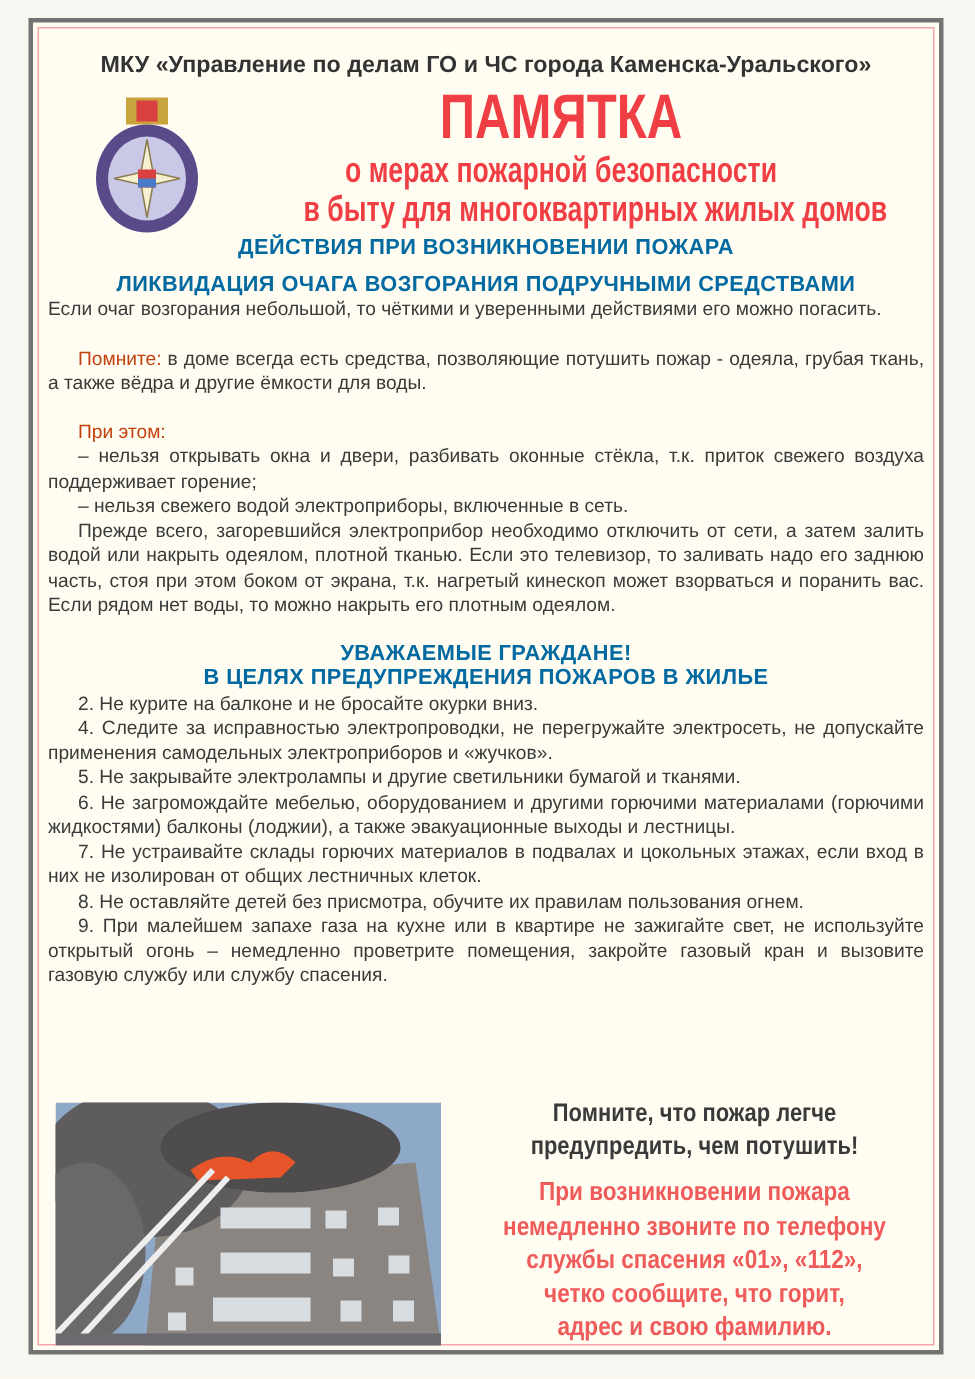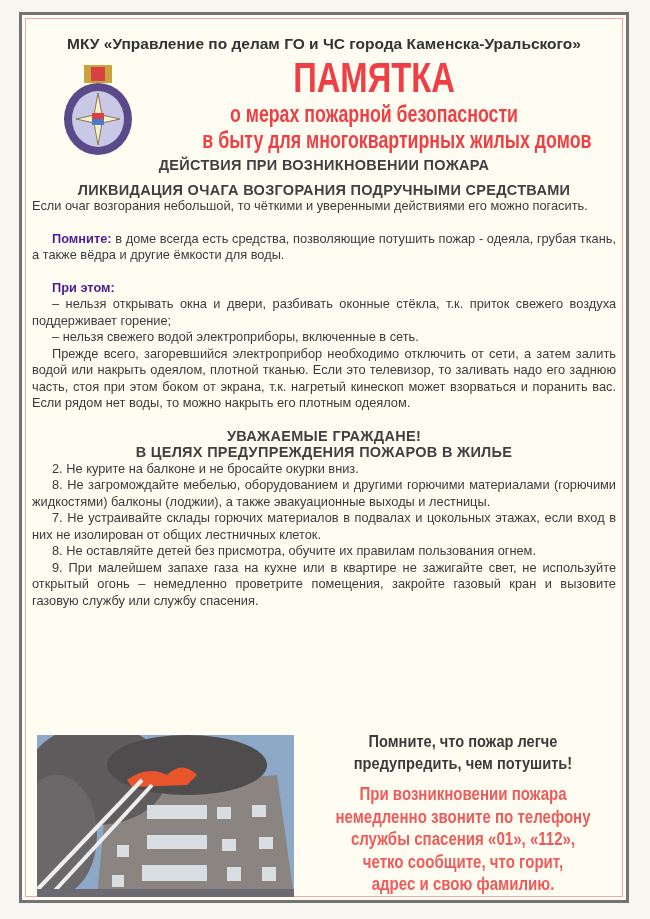--- a/index.html
+++ b/index.html
@@ -20,26 +20,26 @@
     font-weight: bold; font-size: 15.5px; color: #333;
   }
   .emblem { position: absolute; left: 36px; top: 46px; width: 80px; height: 96px; }
   .title {
     position: absolute; left: 120px; right: 20px; top: 40px; text-align: center;
     color: #ef3f45; font-family: "Liberation Sans", sans-serif; font-weight: bold;
   }
   .title .big { font-size: 42px; line-height: 46px; letter-spacing: 0px; transform: scaleX(0.78); display:block; }
   .title .sub { font-size: 24px; line-height: 26px; transform: scaleX(0.74); display:block; white-space: nowrap; }
   .content { position: absolute; left: 10px; right: 10px; top: 142px; font-size: 12.8px; line-height: 16.5px; }
-  h2 { margin: 0; text-align: center; font-size: 14.5px; font-weight: bold; color: #404040; letter-spacing: 0.3px; }
+  h2 { margin: 0; text-align: center; font-size: 14.5px; font-weight: bold; color: #0369a1; letter-spacing: 0.3px; }
   p { margin: 0; text-align: justify; }
   .ind { text-indent: 20px; }
   .gap { height: 16px; }
   .gap-s { height: 8px; }
-  .bold { font-weight: bold; color: #4c1d95; }
+  .bold { font-weight: normal; color: #c2410c; }
   .photo { position: absolute; left: 15px; top: 720px; width: 257px; height: 162px; overflow: hidden; }
   .right-box { position: absolute; left: 288px; top: 716px; width: 306px; text-align: center; font-weight: bold; }
   .dark-msg { color: #3a3a3a; font-size: 17px; line-height: 22px; transform: scaleX(0.86); }
   .red-msg { color: #ef5a5a; font-size: 17.5px; line-height: 22.5px; margin-top: 8px; transform: scaleX(0.86); }
 </style>
 </head>
 <body>
 
 <div class="frame">
   <div class="frame-inner"></div>
@@ -71,21 +71,23 @@
     <p class="ind"><span class="bold">Помните:</span><span> в доме всегда есть средства, позволяющие потушить пожар - одеяла, грубая ткань, а также вёдра и другие ёмкости для воды.</span></p>
     <div class="gap"></div>
     <p class="ind bold">При этом:</p>
     <p class="ind">– нельзя открывать окна и двери, разбивать оконные стёкла, т.к. приток свежего воздуха поддерживает горение;</p>
     <p class="ind">– нельзя свежего водой электроприборы, включенные в сеть.</p>
     <p class="ind">Прежде всего, загоревшийся электроприбор необходимо отключить от сети, а затем залить водой или накрыть одеялом, плотной тканью. Если это телевизор, то заливать надо его заднюю часть, стоя при этом боком от экрана, т.к. нагретый кинескоп может взорваться и поранить вас. Если рядом нет воды, то можно накрыть его плотным одеялом.</p>
     <div class="gap"></div>
     <h2>УВАЖАЕМЫЕ ГРАЖДАНЕ!</h2>
     <h2>В ЦЕЛЯХ ПРЕДУПРЕЖДЕНИЯ ПОЖАРОВ В ЖИЛЬЕ</h2>
     <p class="ind">2. Не курите на балконе и не бросайте окурки вниз.</p>
-    <p class="ind">8. Не загромождайте мебелью, оборудованием и другими горючими материалами (горючими жидкостями) балконы (лоджии), а также эвакуационные выходы и лестницы.</p>
+    <p class="ind">4. Следите за исправностью электропроводки, не перегружайте электросеть, не допускайте применения самодельных электроприборов и «жучков».</p>
+    <p class="ind">5. Не закрывайте электролампы и другие светильники бумагой и тканями.</p>
+    <p class="ind">6. Не загромождайте мебелью, оборудованием и другими горючими материалами (горючими жидкостями) балконы (лоджии), а также эвакуационные выходы и лестницы.</p>
     <p class="ind">7. Не устраивайте склады горючих материалов в подвалах и цокольных этажах, если вход в них не изолирован от общих лестничных клеток.</p>
     <p class="ind">8. Не оставляйте детей без присмотра, обучите их правилам пользования огнем.</p>
     <p class="ind">9. При малейшем запахе газа на кухне или в квартире не зажигайте свет, не используйте открытый огонь – немедленно проветрите помещения, закройте газовый кран и вызовите газовую службу или службу спасения.</p>
   </div>
 
   <svg class="photo" viewBox="0 0 257 162">
     <rect width="257" height="162" fill="#8ea8c8"></rect>
     <polygon points="70,55 240,40 257,162 60,162" fill="#8a8580"></polygon>
     <ellipse cx="60" cy="40" rx="70" ry="50" fill="#5e5c5c"></ellipse>
     <ellipse cx="150" cy="30" rx="80" ry="30" fill="#4e4c4c"></ellipse>

